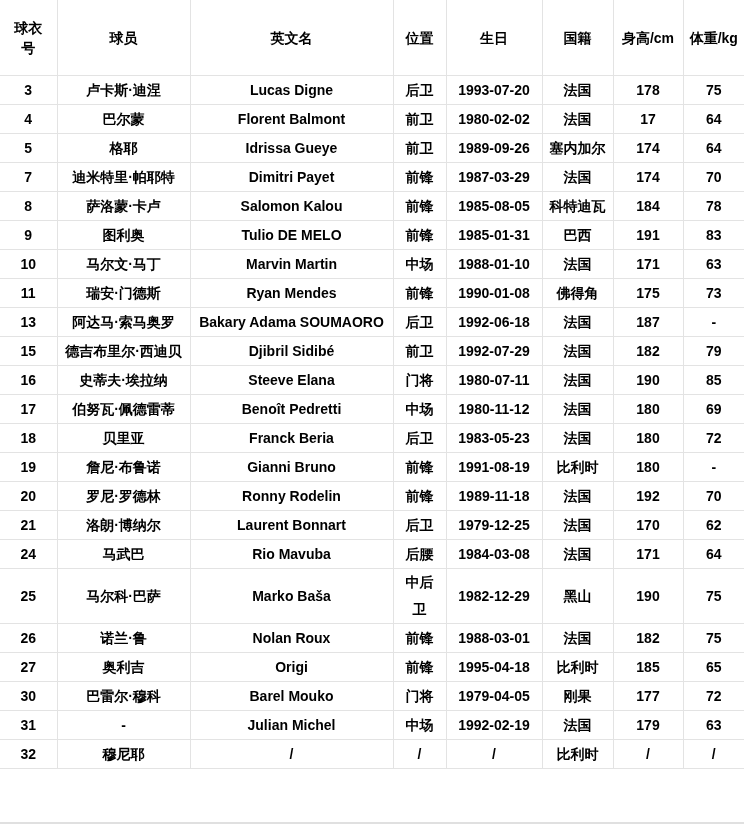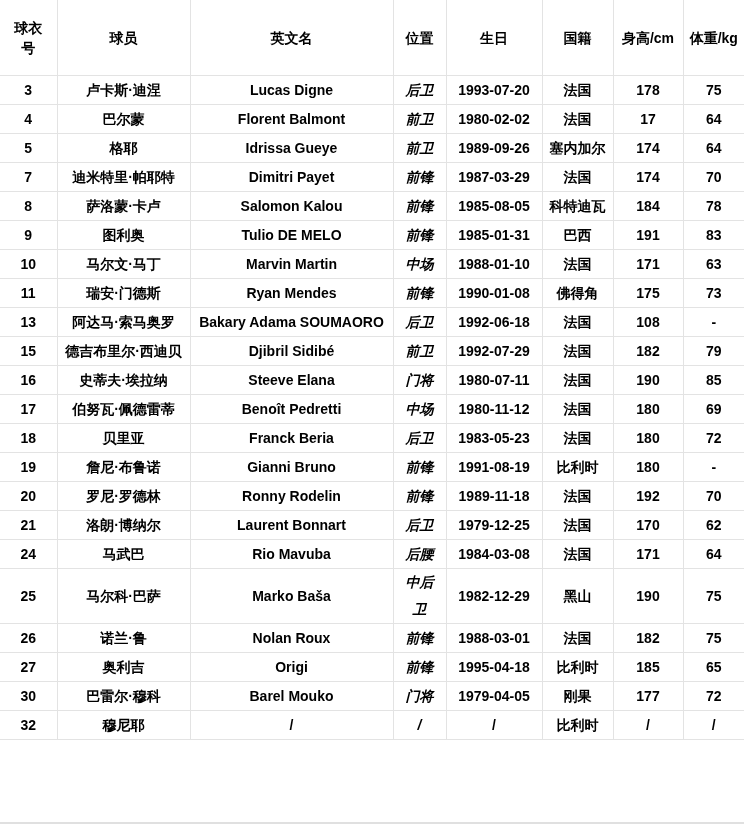--- a/index.html
+++ b/index.html
@@ -40,21 +40,20 @@
   tbody tr { height: 29px; }
   td {
     line-height: 27px;
     padding: 0 5px;
     white-space: nowrap;
   }
   td:nth-child(4) {           
     white-space: normal;
     word-break: break-all;
     padding: 0 6px;
-    font-style: italic;
   }
   .bottom-divider {
     position: absolute;
     left: 0; top: 822px;
     width: 744px; height: 2px;
     background: #e0e0e0;
   }
 </style>
 </head>
 <body>
@@ -164,21 +163,21 @@
           <td>175</td>
           <td>73</td>
         </tr>
         <tr>
           <td>13</td>
           <td>阿达马·索马奥罗</td>
           <td>Bakary Adama SOUMAORO</td>
           <td>后卫</td>
           <td>1992-06-18</td>
           <td>法国</td>
-          <td>108</td>
+          <td>187</td>
           <td>-</td>
         </tr>
         <tr>
           <td>15</td>
           <td>德吉布里尔·西迪贝</td>
           <td>Djibril Sidibé</td>
           <td>前卫</td>
           <td>1992-07-29</td>
           <td>法国</td>
           <td>182</td>
@@ -288,20 +287,30 @@
           <td>30</td>
           <td>巴雷尔·穆科</td>
           <td>Barel Mouko</td>
           <td>门将</td>
           <td>1979-04-05</td>
           <td>刚果</td>
           <td>177</td>
           <td>72</td>
         </tr>
         <tr>
+          <td>31</td>
+          <td>-</td>
+          <td>Julian Michel</td>
+          <td>中场</td>
+          <td>1992-02-19</td>
+          <td>法国</td>
+          <td>179</td>
+          <td>63</td>
+        </tr>
+        <tr>
           <td>32</td>
           <td>穆尼耶</td>
           <td>/</td>
           <td>/</td>
           <td>/</td>
           <td>比利时</td>
           <td>/</td>
           <td>/</td>
         </tr>
       </tbody>

